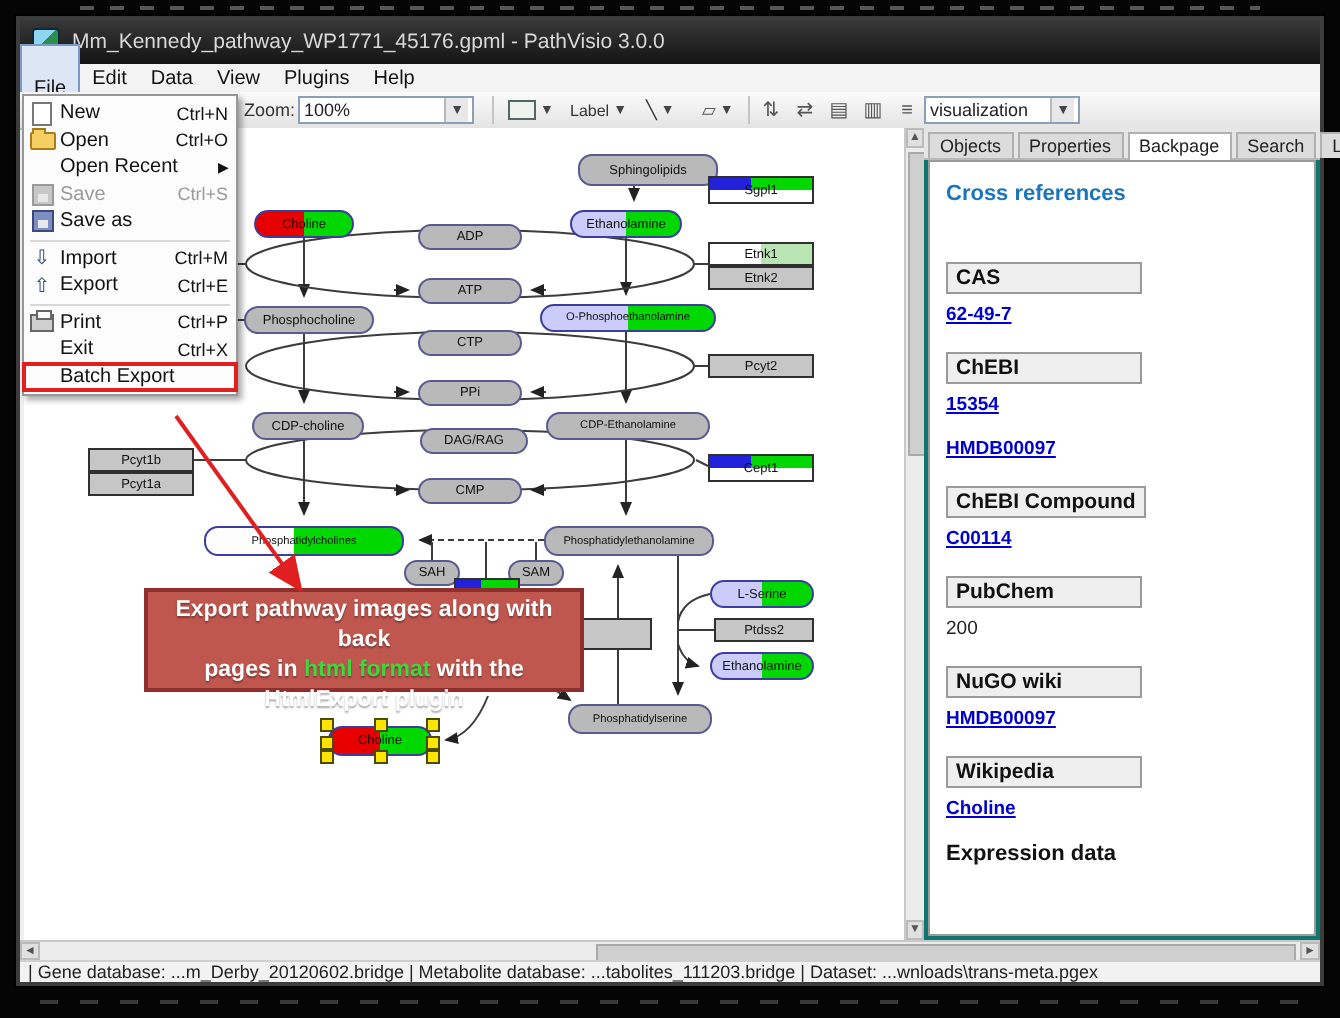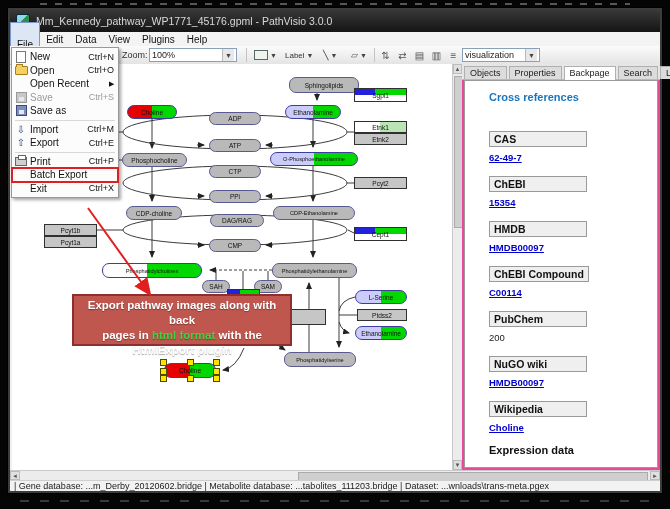--- a/index.html
+++ b/index.html
@@ -57,26 +57,26 @@
   .annotation{position:absolute;left:60px;top:230px;width:220px;height:52px;z-index:5;
        background:#bf574f;border:2px solid #8e2f2d;box-sizing:border-box;color:#fff;font-weight:bold;
        font-size:11.5px;line-height:15px;text-align:center;padding-top:2px;text-shadow:0 1px 1px rgba(0,0,0,.35)}
   .annotation .hl{color:#3fd63f}
   
   .vscroll{position:absolute;left:442px;top:54px;width:10px;height:406px;background:#ececec;border-left:1px solid #c9c9c9;box-sizing:border-box}
   .vs-btn{width:100%;height:10px;font-size:6px;color:#555;display:flex;align-items:center;justify-content:center;background:#e0e0e0;border:1px solid #bbb;box-sizing:border-box}
   .vs-btn.bottom{position:absolute;bottom:0}
   .vs-thumb{position:absolute;left:1px;top:12px;width:7px;height:150px;background:#cfcfcf;border:1px solid #aaa}
   
-  .panel{position:absolute;left:452px;top:54px;width:198px;height:406px;background:#ec4899}
+  .panel{position:absolute;left:452px;top:54px;width:198px;height:406px;background:#0f766e}
   .tabs{position:absolute;left:0;top:0;width:100%;height:15px;display:flex;align-items:flex-end;background:#e6e6e6;border-bottom:1px solid #b9b9b9}
   .tab{font-size:9px;padding:1px 5px;border:1px solid #b0b0b0;border-bottom:none;background:#dcdcdc;margin-left:2px;color:#222}
   .tab.active{background:#fff;position:relative;top:1px;padding-bottom:2px}
   .panel-content{position:absolute;left:2px;top:16px;right:2px;bottom:2px;background:#fff;border:1px solid #9a9a9a;
-       padding:6px 24px;box-sizing:border-box;overflow:hidden}
+       padding:6px 8px;box-sizing:border-box;overflow:hidden}
   .bp-heading{color:#1b75bc;font-weight:bold;font-size:11px;margin:4px 0 26px 0}
   .bp-section{margin-bottom:11px}
   .bp-header{display:inline-block;min-width:88px;border:1px solid #9a9a9a;background:#efefef;
        padding:1px 4px;font-weight:bold;font-size:10.5px;color:#111}
   .bp-value{margin-top:5px;font-size:9.5px}
   .bp-link{color:#0000cc;font-weight:bold;text-decoration:underline}
   .bp-plain{color:#222}
   .bp-footer{font-weight:bold;font-size:11px;color:#111;margin-top:2px}
   
   .hscroll{position:absolute;left:0;top:460px;width:100%;height:10px;background:#ececec;border-top:1px solid #c9c9c9;box-sizing:border-box}
@@ -338,21 +338,20 @@
       <div>
           <div class="bp-section">
             <div><span class="bp-header">CAS</span></div>
             <div class="bp-value"><a class="bp-link" href="#">62-49-7</a></div>
           </div>
           <div class="bp-section">
             <div><span class="bp-header">ChEBI</span></div>
             <div class="bp-value"><a class="bp-link" href="#">15354</a></div>
           </div>
           <div class="bp-section">
-            <div><span class="bp-header">HMDB</span></div>
             <div class="bp-value"><a class="bp-link" href="#">HMDB00097</a></div>
           </div>
           <div class="bp-section">
             <div><span class="bp-header">ChEBI Compound</span></div>
             <div class="bp-value"><a class="bp-link" href="#">C00114</a></div>
           </div>
           <div class="bp-section">
             <div><span class="bp-header">PubChem</span></div>
             <div class="bp-value"><span class="bp-plain">200</span></div>
           </div>
@@ -425,29 +424,29 @@
         <span class="mi-shortcut">Ctrl+E</span>
       </div>
       <div class="menu-sep"></div>
       <div class="menu-item">
         <span class="mi-icon print-icon">
           <i></i>
         </span>
         <span class="mi-label">Print</span>
         <span class="mi-shortcut">Ctrl+P</span>
       </div>
+      <div class="menu-item">
+        <span class="mi-icon "></span>
+        <span class="mi-label">Exit</span>
+        <span class="mi-shortcut">Ctrl+X</span>
+      </div>
       <div class="menu-item highlighted">
         <span class="mi-icon "></span>
         <span class="mi-label">Batch Export</span>
         <span class="mi-shortcut"></span>
-      </div>
-      <div class="menu-item">
-        <span class="mi-icon "></span>
-        <span class="mi-label">Exit</span>
-        <span class="mi-shortcut">Ctrl+X</span>
       </div>
     </div>
 
   <svg class="overlay-svg" width="654" height="485">
     <defs>
       <marker id="arrred" markerWidth="9" markerHeight="8" refX="7" refY="4" orient="auto">
         <path d="M0,0L9,4L0,8Z" fill="#e02020"></path>
       </marker>
     </defs>
     <line x1="78" y1="198" x2="139" y2="283" stroke="#e02020" stroke-width="2" marker-end="url(#arrred)"></line>

